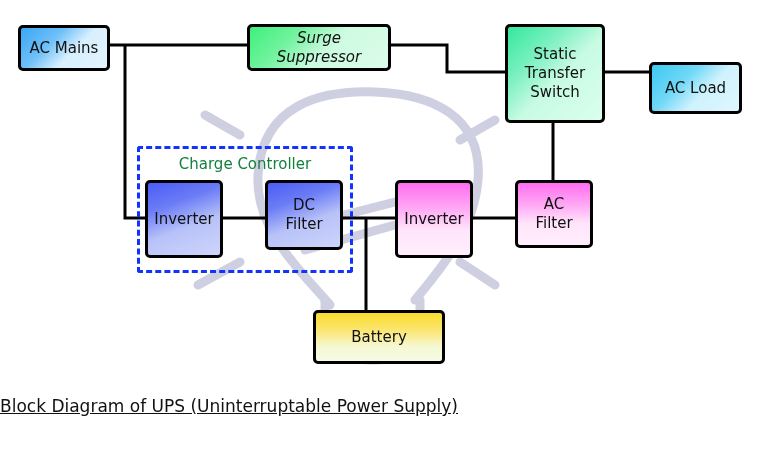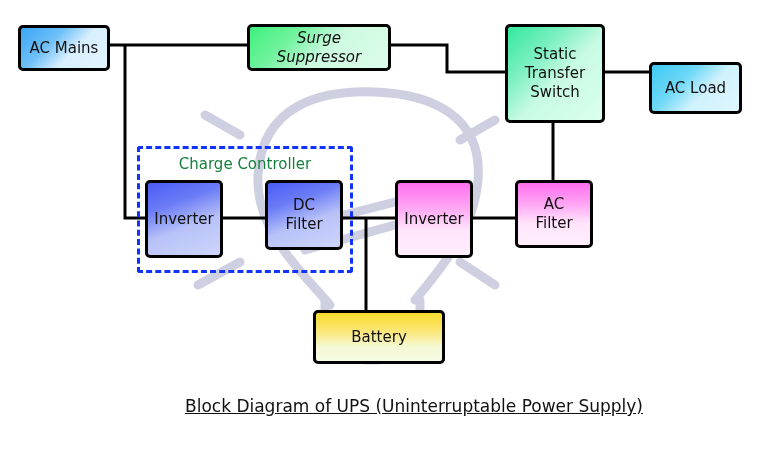--- a/index.html
+++ b/index.html
@@ -16,22 +16,22 @@
   .b-load  { background: linear-gradient(135deg, #3ec9f2 0%, #6fd8f7 35%, #cff2fd 60%, #dff7ff 100%); margin-top: 16px; }
   .b-surge { background: linear-gradient(135deg, #3ef07c 0%, #74f3a0 30%, #ccfbe0 55%, #ddfcea 100%); }
   .b-sts   { background: linear-gradient(135deg, #33e89c 0%, #7bf0c0 30%, #c8fbe3 55%, #daffee 100%); }
   .b-blue  { background: linear-gradient(160deg, #4b5cf6 0%, #6b7cf6 30%, #b8c2f8 60%, #cdd5fb 100%); }
   .b-pink  { background: linear-gradient(180deg, #ff6ef0 0%, #ffa8f4 35%, #ffe4fb 65%, #ffeefc 100%); }
   .b-batt  { background: linear-gradient(180deg, #f9dc2e 0%, #fbe570 35%, #f6f8d2 70%, #f5fbe4 100%); }
   #group-box { position: absolute; left: 137px; top: 146px; width: 216px; height: 127px;
                border: 3px dashed #1232ff; border-radius: 3px; box-sizing: border-box; }
   #group-label { position: absolute; left: 137px; top: 155px; width: 216px; text-align: center;
                  font-size: 15px; color: #15803d; }
-  #caption { position: absolute; left: 0; top: 396px; width: 610px; text-align: right;
-             font-size: 17px; color: #111; text-decoration: underline; padding-left: 33px; }
+  #caption { position: absolute; left: 0; top: 396px; width: 610px; text-align: left;
+             font-size: 17px; color: #111; text-decoration: underline; }
 </style>
 </head>
 <body>
 
 <svg id="canvas" width="757" height="463" viewBox="0 0 757 463">
 
   <g>
     <path class="wm" stroke-width="9" d="M330,305 C300,270 255,230 258,175 C262,105 320,90 375,92 C430,94 483,115 478,180 C474,230 440,270 415,300"></path>
     <path class="wm" stroke-width="9" d="M305,225 L395,202 M305,250 L395,225"></path>
     <path class="wm" stroke-width="9" d="M325,300 L325,345 M420,300 L420,345 M325,345 C345,365 400,365 420,345"></path>

